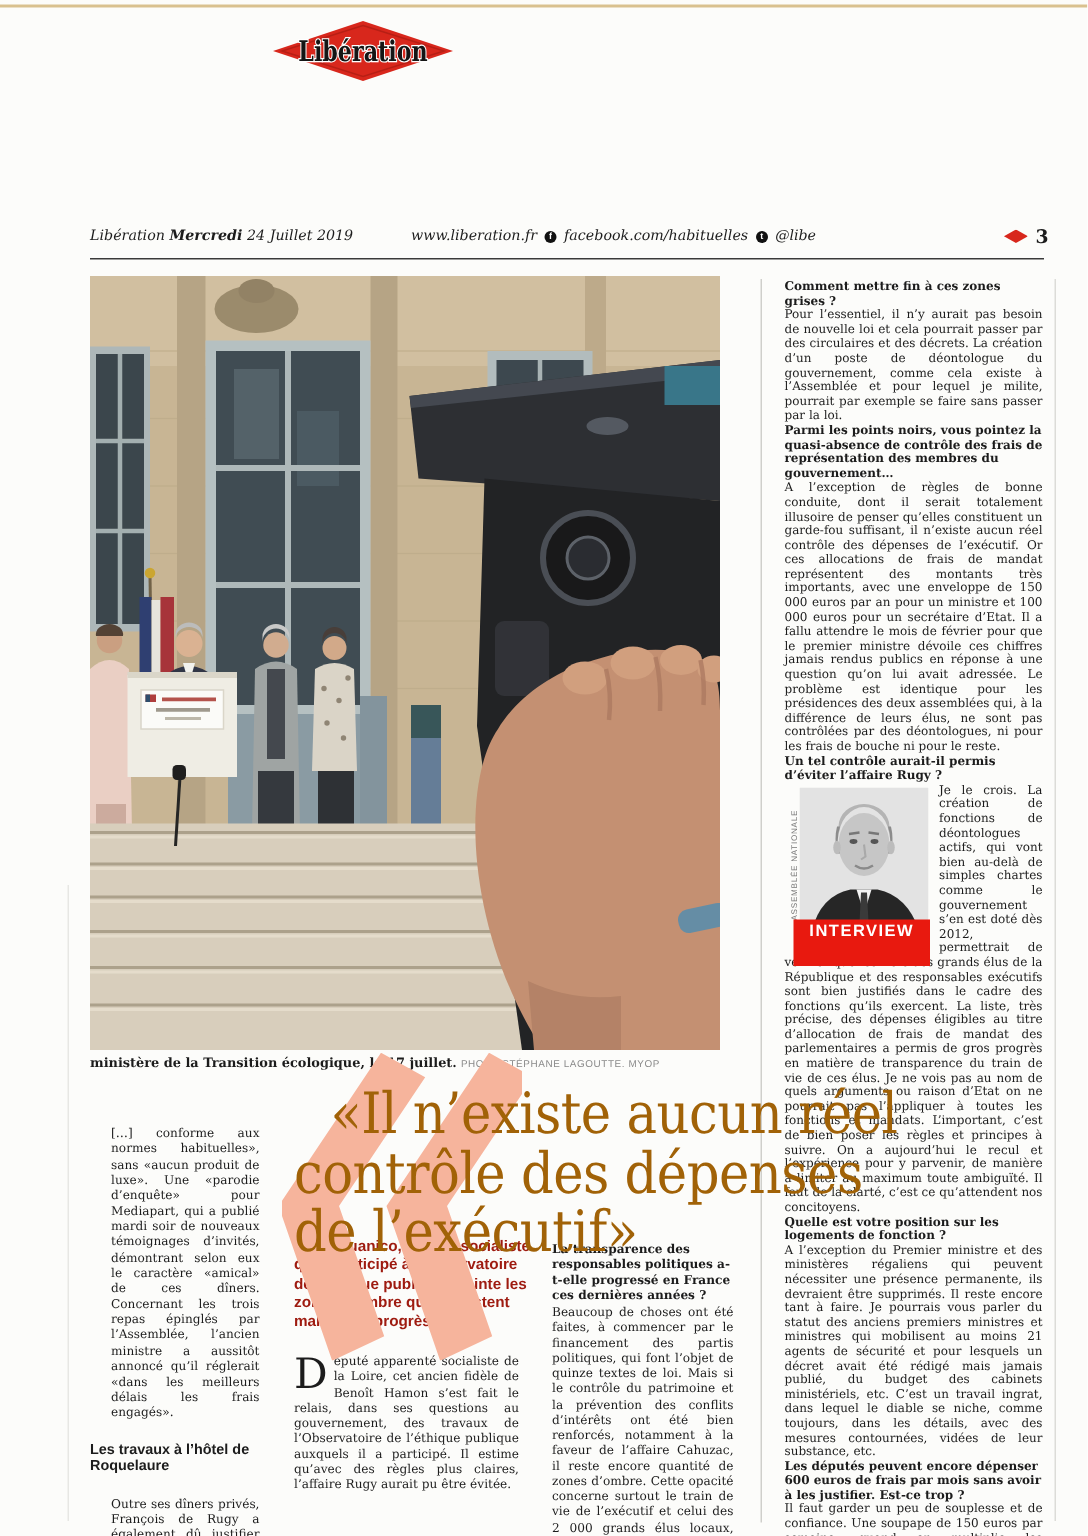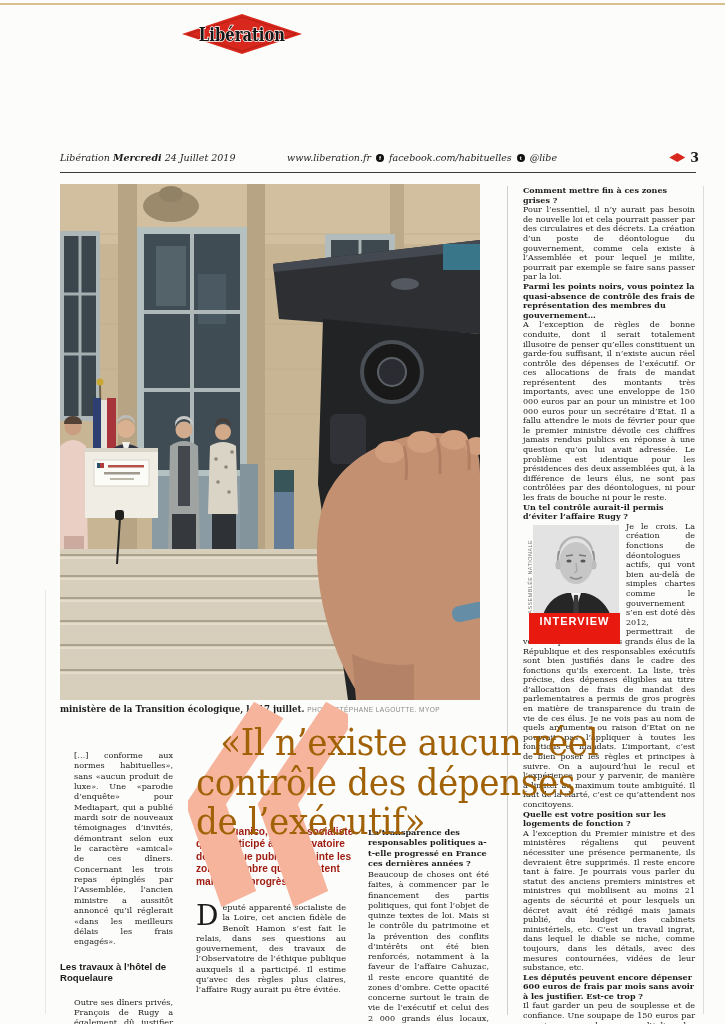--- a/index.html
+++ b/index.html
@@ -2,21 +2,21 @@
 <html><head>
 <meta charset="utf-8">
 <style>
   html,body{margin:0;padding:0;background:#ffffff;}
   .page{position:relative;width:725px;height:1024px;background:#fcfcfa;overflow:hidden;
         font-family:"DejaVu Serif",serif;color:#1c1c1c;}
   .topline{position:absolute;left:0;top:3px;width:725px;height:2px;background:#d9c18f;}
   .logo{position:absolute;left:182px;top:14px;width:120px;height:40px;}
   .hdr-left{position:absolute;left:60px;top:152px;font-size:9.5px;font-style:italic;white-space:nowrap;text-align:right;}
   .hdr-left b{font-style:italic;}
-  .hdr-center{position:absolute;left:287px;top:152px;font-size:9.5px;font-style:italic;white-space:nowrap;display:flex;align-items:center;gap:5px;}
+  .hdr-center{position:absolute;left:274px;top:152px;font-size:9.5px;font-style:italic;white-space:nowrap;display:flex;align-items:center;gap:5px;}
   .dot-icon{display:inline-block;width:8px;height:8px;border-radius:50%;background:#111;color:#fff;
             font-family:"Liberation Sans",sans-serif;font-style:normal;font-weight:bold;font-size:6px;
             line-height:8px;text-align:center;}
   .hdr-right{position:absolute;right:26px;top:150px;font-size:12.5px;font-weight:bold;display:flex;align-items:center;gap:5px;}
   .mini-diamond{display:inline-block;width:16px;height:9px;background:#d8271c;
                 clip-path:polygon(50% 0,100% 50%,50% 100%,0 50%);}
   .hdr-rule{position:absolute;left:60px;top:172px;width:636px;height:1px;background:#3a3a3a;}
   .edge-left{position:absolute;left:45px;top:590px;width:1px;height:424px;background:#e7e7e4;}
   .edge-right{position:absolute;left:703px;top:186px;width:1px;height:828px;background:#dcdcd8;}
   .col-divider{position:absolute;left:507px;top:186px;width:1px;height:829px;background:#cfcfcb;}

